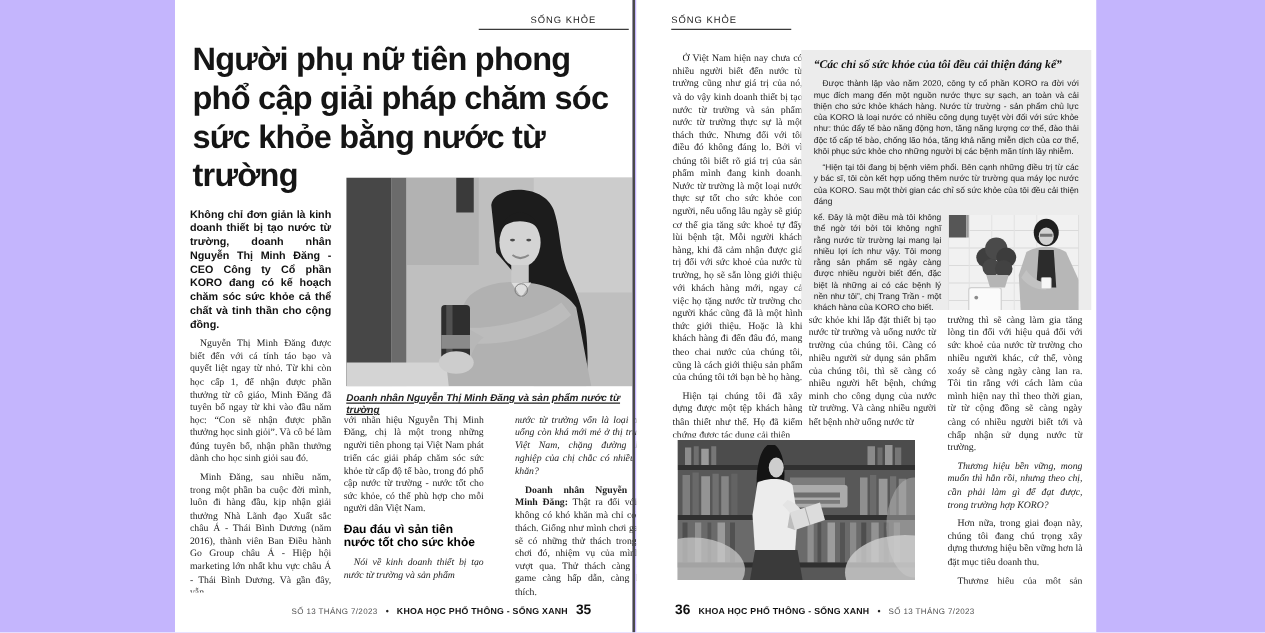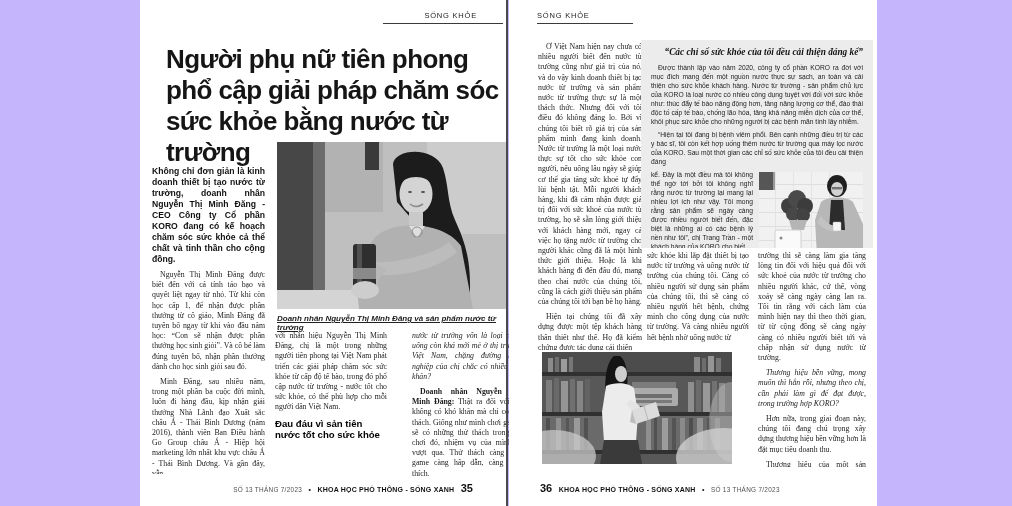--- a/index.html
+++ b/index.html
@@ -9,21 +9,21 @@
   .page-left{left:140px;width:366px;}
   .page-right{left:509px;width:368px;}
   .gutter{position:absolute;left:506px;top:0;width:2px;height:506px;background:#4a4a4a;}
 
   .kicker{position:absolute;font-family:"Liberation Sans",sans-serif;font-size:7.5px;
           letter-spacing:.8px;color:#222;border-bottom:1.5px solid #3a3a3a;padding-bottom:3px;}
   .page-left .kicker{top:11px;left:243px;width:120px;text-align:right;}
   .page-left .kicker span{margin-right:26px;}
   .page-right .kicker{top:11px;left:28px;width:96px;text-align:left;}
 
-  .title{position:absolute;left:14px;top:32px;width:344px;margin:12px;
+  .title{position:absolute;left:14px;top:32px;width:344px;margin:0;
          font-family:"Liberation Sans",sans-serif;font-weight:bold;font-size:26px;
          line-height:31px;letter-spacing:-0.6px;color:#151515;}
 
   .photo{overflow:hidden;background:#cccccc;}
   .photo svg{display:block;width:100%;height:100%;}
   .photo1{position:absolute;left:137px;top:142px;width:229px;height:167px;}
   .photo2{position:absolute;left:33px;top:352px;width:190px;height:112px;}
   .photo3{float:right;width:104px;height:84px;margin:2px 0 2px 6px;}
 
   .caption{position:absolute;left:137px;top:314px;width:229px;
@@ -45,21 +45,21 @@
   .subhead{font-family:"Liberation Sans",sans-serif;font-weight:bold;font-size:9.6px;
            line-height:11.6px;color:#000;margin:5px 0 4px 0;text-align:left;}
 
   .c-r1{left:29px;top:42px;width:104px;height:308px;}
   .c-r2{left:138px;top:251px;width:102px;height:99px;}
   .c-r3{left:249px;top:251px;width:108px;height:216px;}
 
   .box{position:absolute;left:132px;top:40px;width:232px;height:208px;background:#ececec;
        padding:7px 10px;box-sizing:border-box;overflow:hidden;}
   .box-title{margin:0 0 5px 0;font-family:"Liberation Serif",serif;font-style:italic;
-             font-weight:bold;font-size:9.3px;line-height:11px;text-align:right;color:#111;}
+             font-weight:bold;font-size:9.3px;line-height:11px;text-align:left;color:#111;}
   .box-p{font-family:"Liberation Sans",sans-serif;font-size:6.7px;line-height:9px;
          color:#222;text-align:justify;margin:0 0 4px 0;}
   .box-p.indent{text-indent:7px;}
 
   .footer{position:absolute;top:478px;white-space:nowrap;
           font-family:"Liberation Sans",sans-serif;color:#222;}
   .f-right{right:31px;text-align:right;}
   .f-left{left:29px;}
   .f-issue{font-size:6.4px;color:#4f4f4f;letter-spacing:.3px;}
   .f-bullet{font-size:7px;font-weight:bold;margin:0 2px;}
@@ -111,20 +111,21 @@
 
     <div class="col c-l1">
       <p class="intro">Không chỉ đơn giản là kinh doanh thiết bị tạo nước từ trường, doanh nhân Nguyễn Thị Minh Đăng - CEO Công ty Cổ phần KORO đang có kế hoạch chăm sóc sức khỏe cả thể chất và tinh thần cho cộng đồng.</p>
       <p class="serif indent">Nguyễn Thị Minh Đăng được biết đến với cá tính táo bạo và quyết liệt ngay từ nhỏ. Từ khi còn học cấp 1, để nhận được phần thưởng từ cô giáo, Minh Đăng đã tuyên bố ngay từ khi vào đầu năm học: “Con sẽ nhận được phần thưởng học sinh giỏi”. Và cô bé làm đúng tuyên bố, nhận phần thưởng dành cho học sinh giỏi sau đó.</p>
       <p class="serif indent">Minh Đăng, sau nhiều năm, trong một phần ba cuộc đời mình, luôn đi hàng đầu, kịp nhận giải thưởng Nhà Lãnh đạo Xuất sắc châu Á - Thái Bình Dương (năm 2016), thành viên Ban Điều hành Go Group châu Á - Hiệp hội marketing lớn nhất khu vực châu Á - Thái Bình Dương. Và gần đây, vẫn</p>
     </div>
 
     <div class="col c-l2">
       <p class="serif">với nhãn hiệu Nguyễn Thị Minh Đăng, chị là một trong những người tiên phong tại Việt Nam phát triển các giải pháp chăm sóc sức khỏe từ cấp độ tế bào, trong đó phổ cập nước từ trường - nước tốt cho sức khỏe, có thể phù hợp cho mỗi người dân Việt Nam.</p>
       <h2 class="subhead">Đau đáu vì sản tiên nước tốt cho sức khỏe</h2>
+      <p class="serif ital indent">Nói về kinh doanh thiết bị tạo nước từ trường và sản phẩm</p>
     </div>
 
     <div class="col c-l3">
       <p class="serif ital">nước từ trường vốn là loại nước uống còn khá mới mẻ ở thị trường Việt Nam, chặng đường khởi nghiệp của chị chắc có nhiều khó khăn?</p>
       <p class="serif indent"><span class="lead-b">Doanh nhân Nguyễn Thị Minh Đăng:</span><span> Thật ra đối với tôi không có khó khăn mà chỉ có thử thách. Giống như mình chơi game, sẽ có những thử thách trong trò chơi đó, nhiệm vụ của mình là vượt qua. Thử thách càng cao, game càng hấp dẫn, càng kích thích.</span></p>
     </div>
 
     <div class="footer f-right">
       <span class="f-issue">SỐ 13 THÁNG 7/2023</span>
       <span class="f-bullet">•</span>

